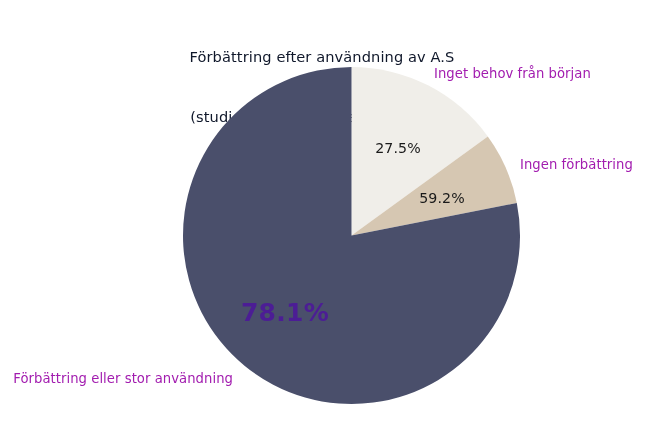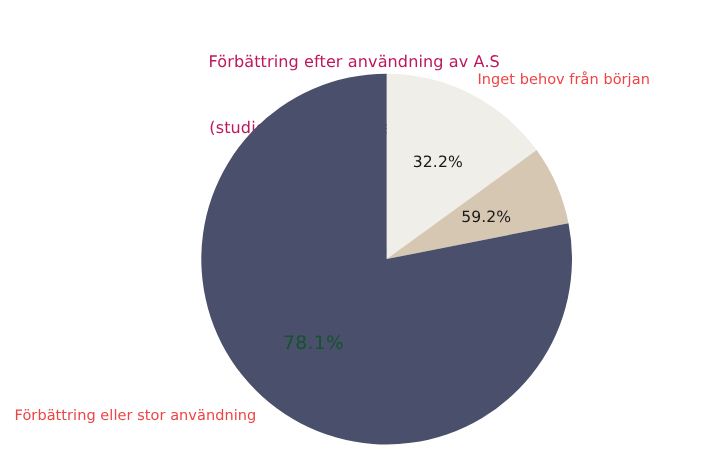--- a/index.html
+++ b/index.html
@@ -25,21 +25,21 @@
 
   
   #chart-title {
     position: absolute;
     left: 0;
     top: 7px;
     width: 647px;
     text-align: center;
     font-size: 14.6px;
     line-height: 20px;
-    color: #be185d;
+    color: #0f172a;
     letter-spacing: 0.1px;
     white-space: pre;
   }
   #chart-title .tline {
     display: block;
     margin-left: -3px;
   }
 
   
   #pie-svg {
@@ -53,32 +53,32 @@
   
   .autopct {
     position: absolute;
     white-space: nowrap;
     transform: translate(-50%, -50%);
     font-size: 14.2px;
     color: #1a1a1a;
     letter-spacing: 0.1px;
   }
   .autopct.emphasis {
-    font-size: 17px;
-    font-weight: normal;
-    color: #14532d;
+    font-size: 25px;
+    font-weight: bold;
+    color: #4c1d95;
     letter-spacing: 0.3px;
   }
 
   
   .slice-label {
     position: absolute;
     white-space: nowrap;
     font-size: 13.2px;
-    color: #ef4444;
+    color: #a21caf;
     letter-spacing: 0.05px;
     transform: translateY(-50%);
   }
   .slice-label.anchor-start {  }
   .slice-label.anchor-end {
     transform: translate(-100%, -50%);
   }
 </style>
 </head>
 <body style="background: rgb(255, 255, 255);">
@@ -91,20 +91,21 @@
   </div>
 
   <svg id="pie-svg" viewBox="0 0 647 432">
     <g id="wedge-group">
       <path id="wedge-0" d="M 351.5 235.5 L 351.5 67 A 168.5 168.5 0 0 1 487.81936355217863 136.45818498871827 Z" fill="#f0eee9" stroke="none"></path>
       <path id="wedge-1" d="M 351.5 235.5 L 487.81936355217863 136.45818498871827 A 168.5 168.5 0 0 1 516.8137521892018 202.88691463343005 Z" fill="#d6c7b2" stroke="none"></path>
       <path id="wedge-2" d="M 351.5 235.5 L 516.8137521892018 202.88691463343005 A 168.5 168.5 0 1 1 351.49999999999994 67 Z" fill="#4a4f6b" stroke="none"></path>
     </g>
   </svg>
 
-  <div class="autopct" id="pct-0" style="left: 398px; top: 148px;">32.2%</div>
+  <div class="autopct" id="pct-0" style="left: 398px; top: 148px;">27.5%</div>
   <div class="autopct" id="pct-1" style="left: 442px; top: 198px;">59.2%</div>
   <div class="autopct emphasis" id="pct-2" style="left: 285px; top: 312px;">78.1%</div>
 
   <div class="slice-label anchor-start" id="lbl-0" style="left: 434px; top: 73px;">Inget behov från början</div>
+  <div class="slice-label anchor-start" id="lbl-1" style="left: 520px; top: 164px;">Ingen förbättring</div>
   <div class="slice-label anchor-end" id="lbl-2" style="left: 233px; top: 378px;">Förbättring eller stor användning</div>
 
 </div>
 
 </body></html>

